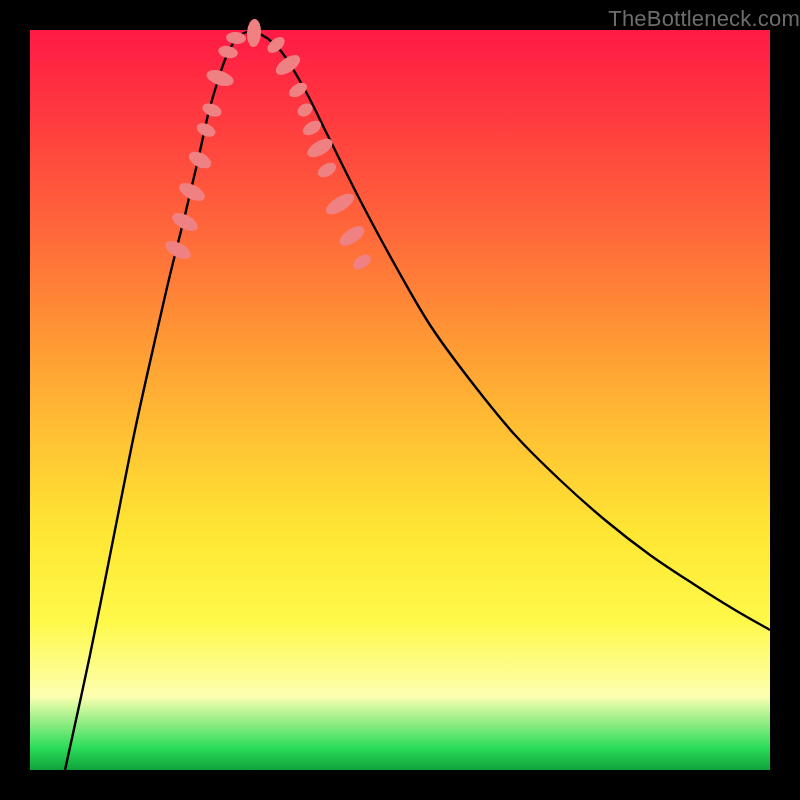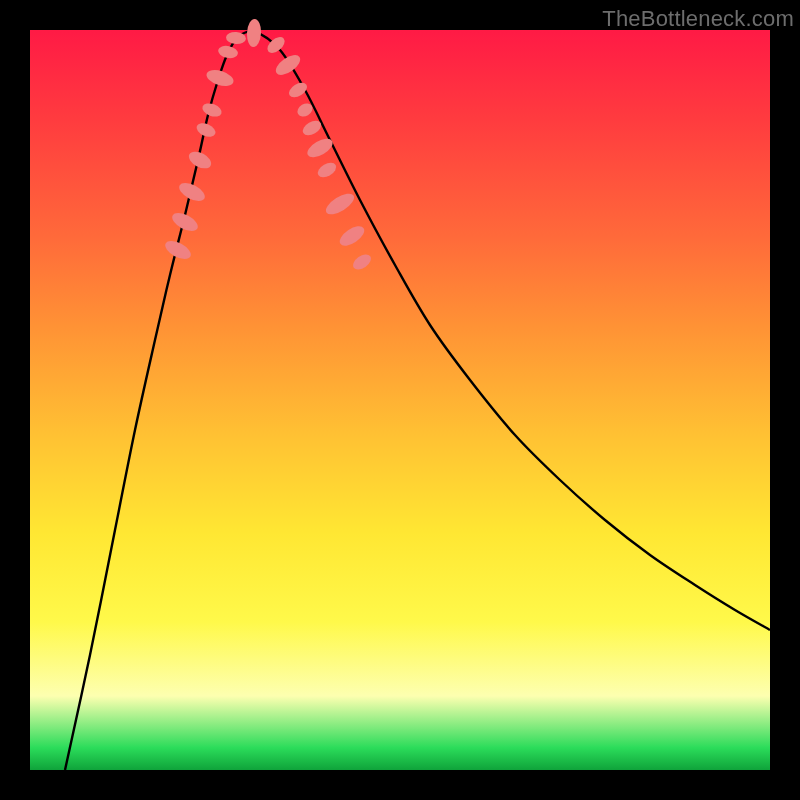--- a/index.html
+++ b/index.html
@@ -33,21 +33,21 @@
       #ffc233 55%,
       #ffe733 68%,
       #fff94a 80%,
       #fdffb0 90%,
       #2bdc5a 97%,
       #0fa33a 100%);
   }
   .watermark {
     position: absolute;
     top: 6px;
-    right: 6px;
+    right: 0;
     color: #6d6d6d;
     font-size: 22px;
     font-weight: 400;
     letter-spacing: 0.2px;
     user-select: none;
   }
   svg.curve {
     position: absolute;
     left: 0;
     top: 0;

